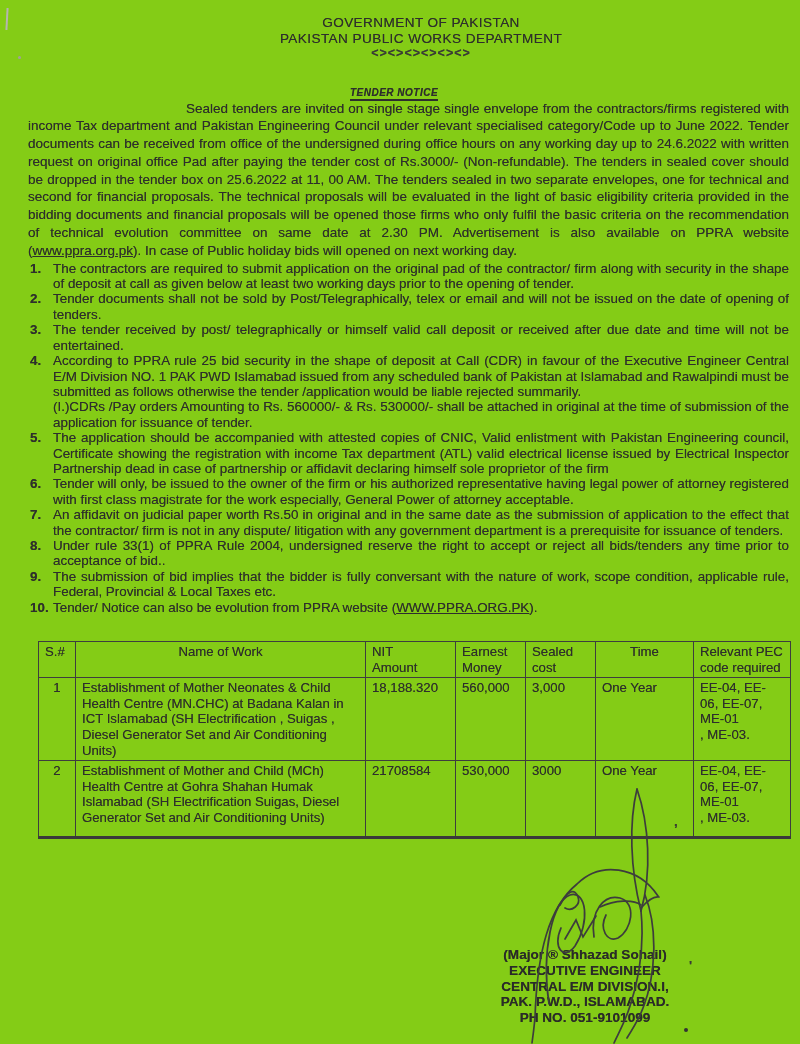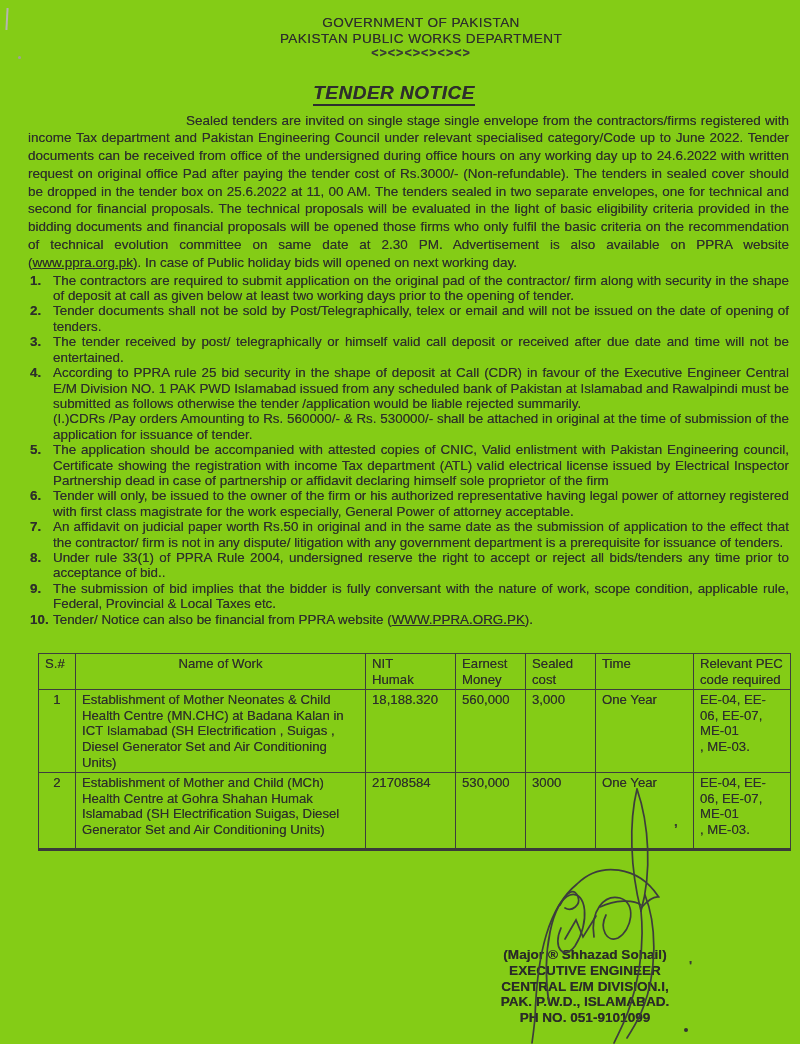--- a/index.html
+++ b/index.html
@@ -11,26 +11,26 @@
     font-family:"Liberation Sans","DejaVu Sans",sans-serif;
     color:#2e2e2e;
     overflow:hidden;
     text-shadow:0 0 .4px rgba(20,20,20,.55);
   }
   
   .doc-header{margin-top:15px;text-align:center;font-size:13.6px;line-height:15.5px;letter-spacing:.4px;transform:translateX(21px);}
   .doc-header .deco{font-size:12.5px;letter-spacing:1px;font-weight:bold;color:#3a3a3a;}
   .doc-title{margin-top:20px;text-align:center;transform:translateX(-6px);}
   .doc-title span{
-    font-size:19px;font-weight:bold;font-style:italic;letter-spacing:.5px;
+    font-size:10px;font-weight:bold;font-style:italic;letter-spacing:.5px;
     border-bottom:2px solid #2e2e2e;padding-bottom:1px;
   }
   
   .intro{
-    margin:8px 11px 0 28px;
+    margin:0 11px 0 28px;
     font-size:13.5px;line-height:17.8px;
     text-align:justify;text-indent:158px;
   }
   .u{text-decoration:underline;}
   
   .terms-heading{
     margin:1px 0 1px 28px;
     font-size:13.6px;font-weight:bold;
     text-decoration:underline;
   }
@@ -56,21 +56,21 @@
     overflow:hidden;
   }
   table.tender{border:1.5px solid #3e3e3e;border-bottom:3px solid #3a3a3a;}
   tr.hrow{height:33px;}
   tr.r1{height:83px;}
   tr.r2{height:77px;}
   .pre{white-space:pre-line;}
   th.h-sn{text-align:left;padding-left:4px;}
   th.h-name{text-align:center;}
   th.h-nit,th.h-earnest,th.h-tender,th.h-pec{text-align:left;}
-  th.h-time{text-align:left;margin-top:20px;}
+  th.h-time{text-align:center;margin-top:20px;}
   td.c-sn{text-align:center;}
   td.c-name{padding-left:8px;padding-right:5px;}
   td.c-nit,td.c-earnest,td.c-tender{vertical-align:bottom;padding-bottom:4px;padding-left:8px;}
   td.c-time{text-align:left;}
   td.t-mid{vertical-align:middle;padding-top:14px;}
   td.c-pec{padding-left:7px;}
   
   .sig-block{
     position:absolute;left:440px;top:947px;width:290px;
     text-align:center;font-size:13.6px;font-weight:bold;line-height:15.8px;
@@ -139,40 +139,40 @@
     <li>
         <span class="num">8.</span>
         <div class="txt">Under rule 33(1) of PPRA Rule 2004, undersigned reserve the right to accept or reject all bids/tenders any time prior to acceptance of bid..</div>
       </li>
     <li>
         <span class="num">9.</span>
         <div class="txt">The submission of bid implies that the bidder is fully conversant with the nature of work, scope condition, applicable rule, Federal, Provincial &amp; Local Taxes etc.</div>
       </li>
     <li>
         <span class="num">10.</span>
-        <div class="txt"><span>Tender/ Notice can also be financial from PPRA website (</span><span class="u">WWW.PPRA.ORG.PK</span><span>).</span></div>
+        <div class="txt"><span>Tender/ Notice can also be evolution from PPRA website (</span><span class="u">WWW.PPRA.ORG.PK</span><span>).</span></div>
       </li>
   </ol>
 
   <table class="tender">
     <colgroup>
       <col style="width:37px">
         <col style="width:290px">
         <col style="width:90px">
       <col style="width:70px">
         <col style="width:70px">
         <col style="width:98px">
         <col style="width:97px">
     </colgroup>
     <tbody>
         <tr class="hrow">
       <th class="h-sn">S.#</th>
       <th class="h-name">Name of Work</th>
       <th class="h-nit pre">NIT
-Humak</th>
+Amount</th>
       <th class="h-earnest pre">Earnest
 Money</th>
       <th class="h-tender pre">Sealed
 cost</th>
       <th class="h-time">Time</th>
       <th class="h-pec pre">Relevant PEC
 code required</th>
     </tr>
     <tr class="r1">
       <td class="c-sn">1</td>

